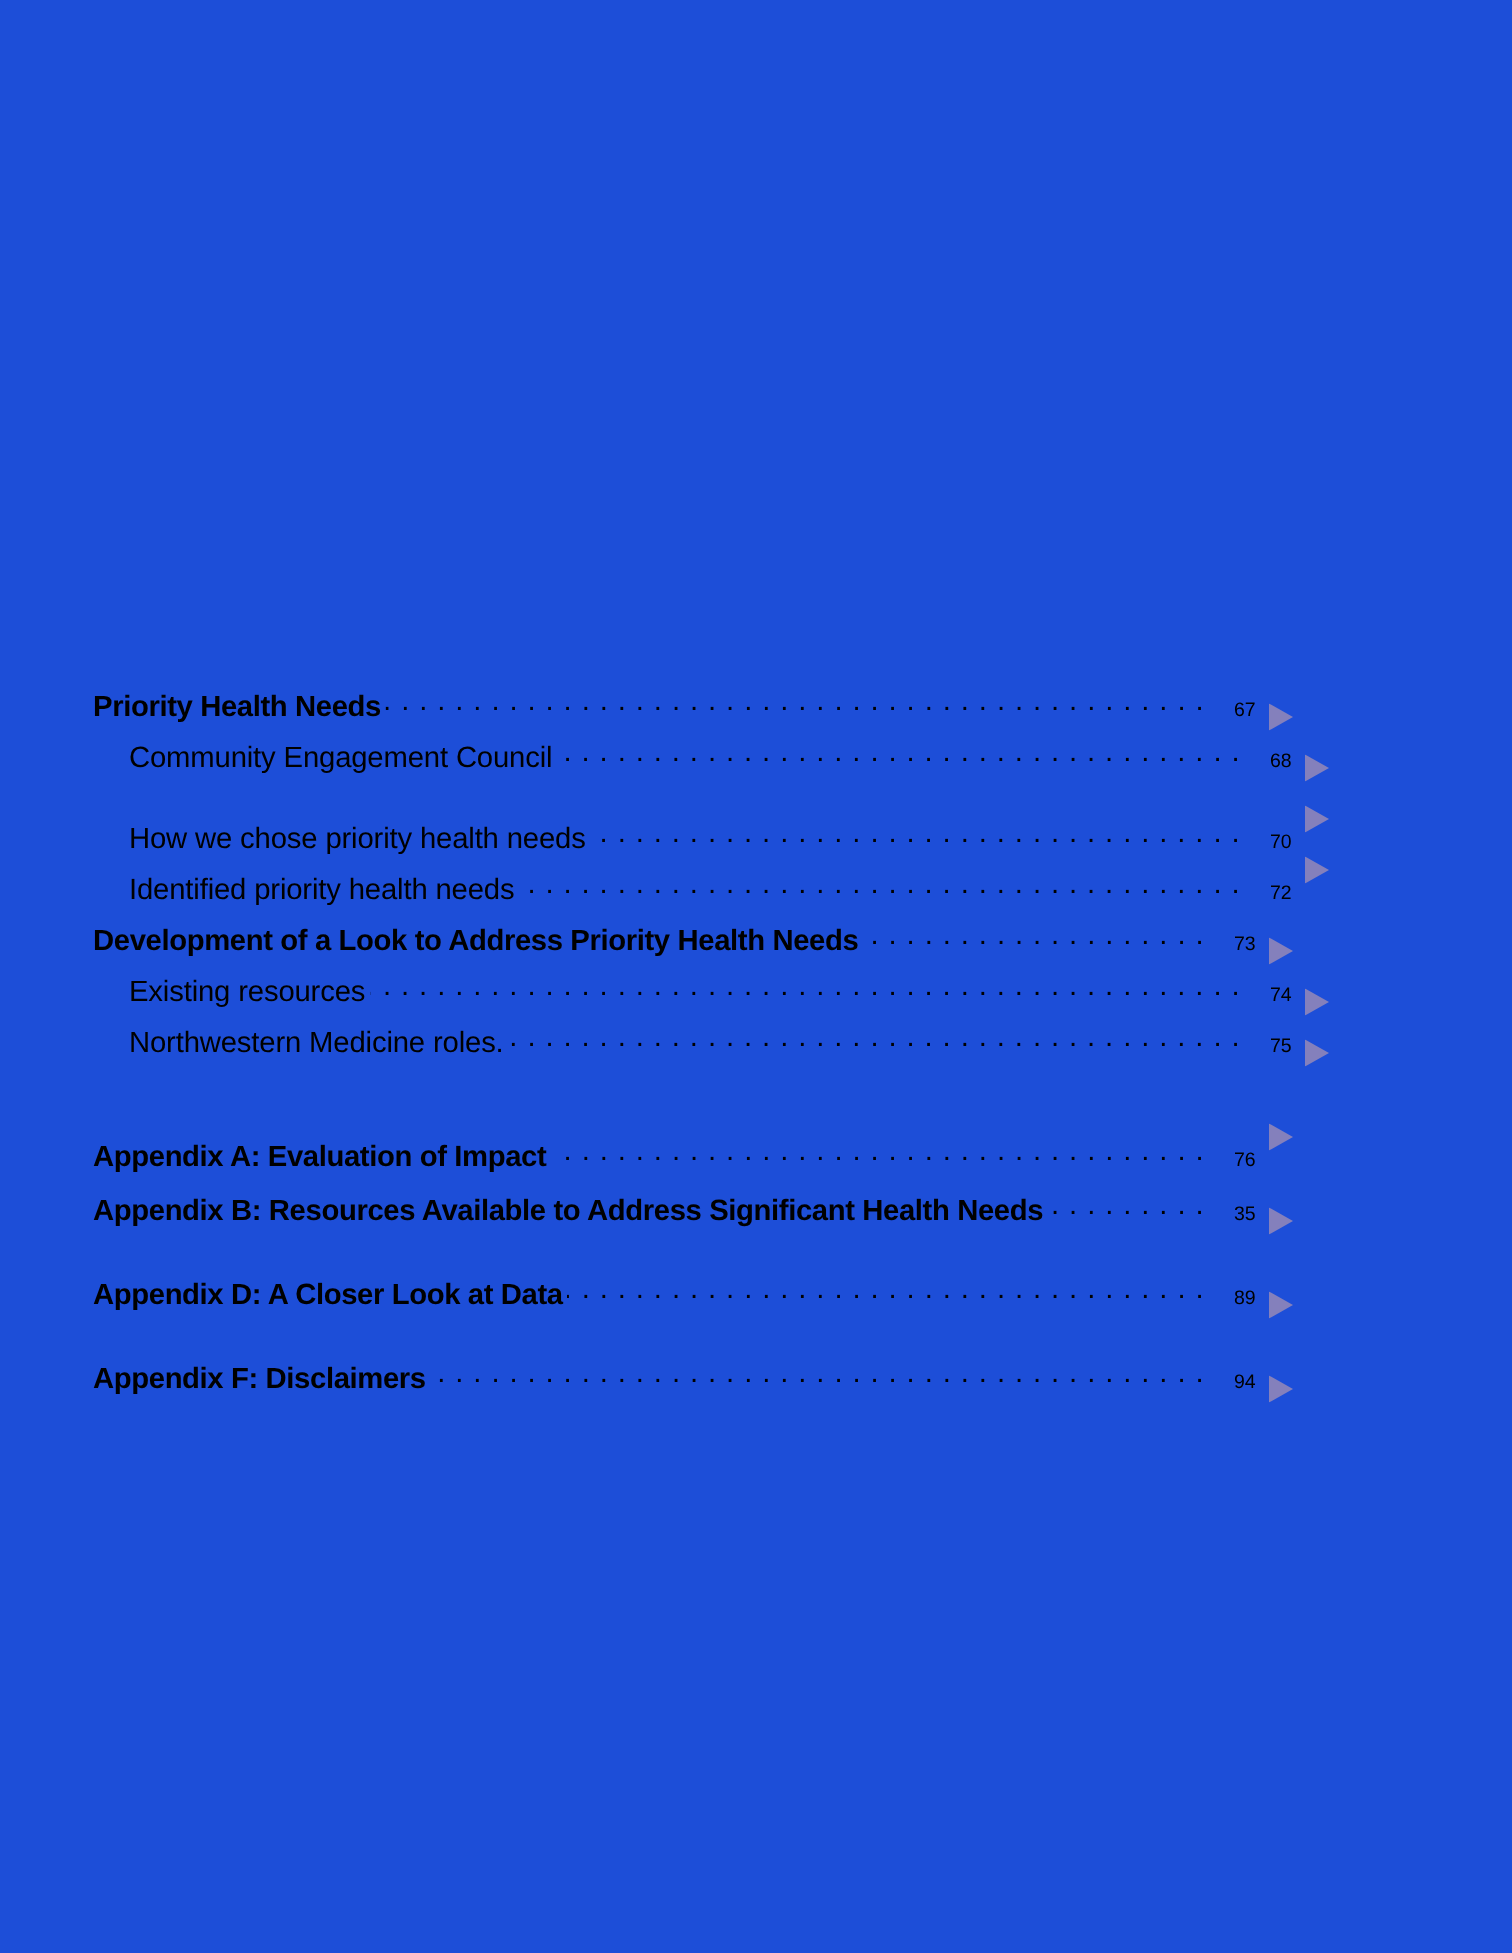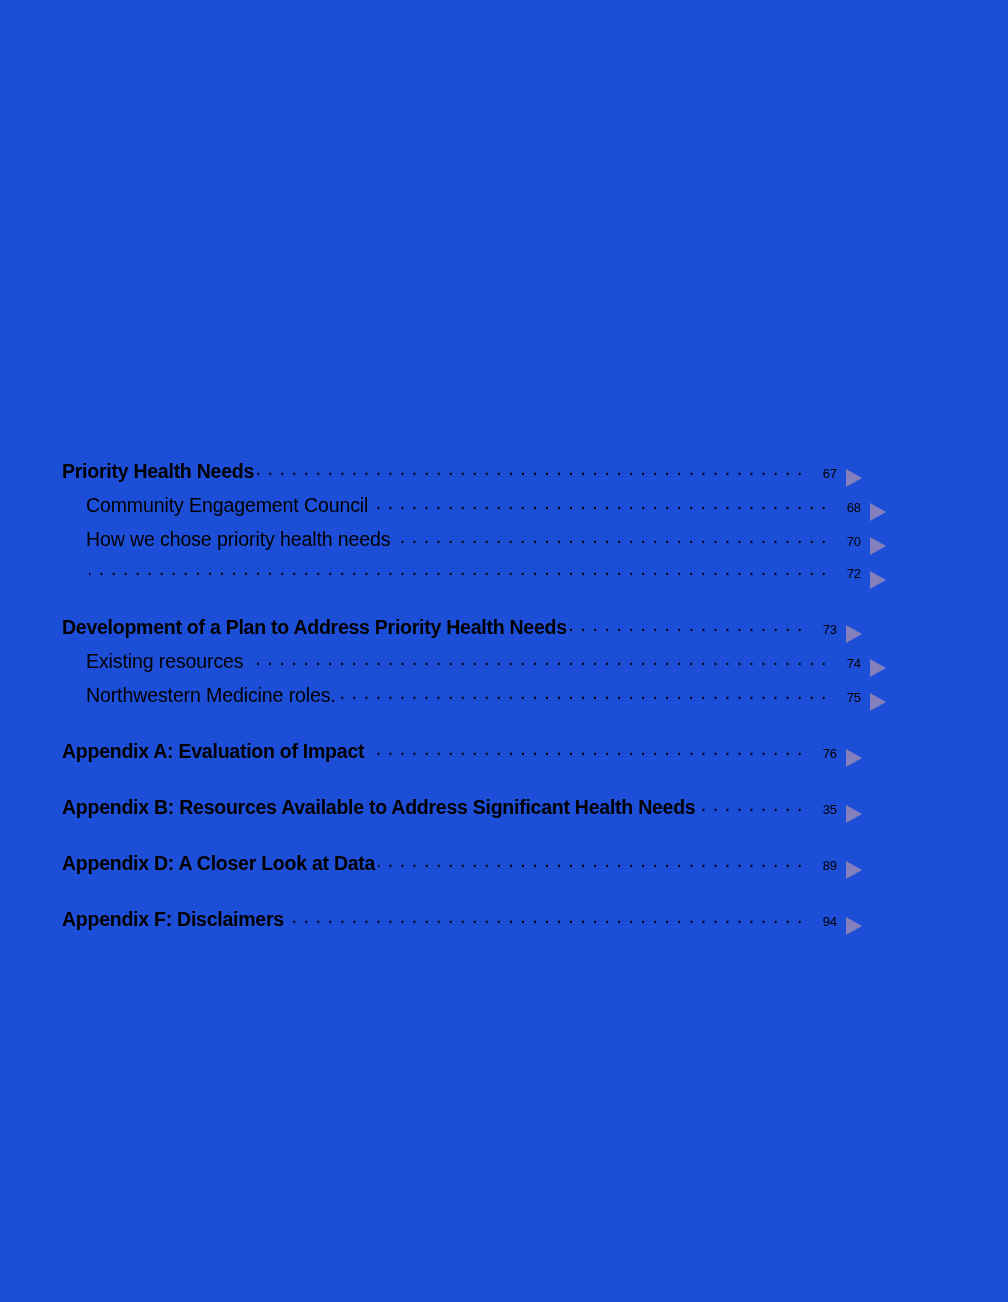--- a/index.html
+++ b/index.html
@@ -61,21 +61,21 @@
   .level-2 {
     padding-left: 24px;     
   }
 
   .level-2 > .toc-title {
     font-weight: 400;
     font-size: 19.5px;
   }
 
   
-  .toc-title.pad-after { padding-right: 7px; }
+  .toc-title.pad-after { padding-right: 7px; margin-top: 20px; }
   .toc-title.pad-tight { padding-right: 0px; }
 
   
   .toc-leader {
     flex: 1 1 auto;
     overflow: hidden;
     height: 1em;
     position: relative;
     margin: 0 4px 0 3px;
     min-width: 0;
@@ -147,30 +147,31 @@
         <span class="toc-title pad-after">How we chose priority health needs</span>
         <span class="toc-leader"></span>
         <span class="toc-pageno">70</span>
         <span class="toc-arrow">
           <svg width="16" height="18" viewBox="0 0 16 18" xmlns="http://www.w3.org/2000/svg">
             <polygon points="0,0 16,9 0,18" fill="#8480BC"></polygon>
           </svg>
         </span>
       </div>
       <div class="toc-row level-2">
+        <span class="toc-title pad-after">Identified priority health needs</span>
         <span class="toc-leader"></span>
         <span class="toc-pageno">72</span>
         <span class="toc-arrow">
           <svg width="16" height="18" viewBox="0 0 16 18" xmlns="http://www.w3.org/2000/svg">
             <polygon points="0,0 16,9 0,18" fill="#8480BC"></polygon>
           </svg>
         </span>
       </div>
       <div class="toc-row level-1 gap-sm">
-        <span class="toc-title pad-tight">Development of a Plan to Address Priority Health Needs</span>
+        <span class="toc-title pad-tight">Development of a Look to Address Priority Health Needs</span>
         <span class="toc-leader"></span>
         <span class="toc-pageno">73</span>
         <span class="toc-arrow">
           <svg width="16" height="18" viewBox="0 0 16 18" xmlns="http://www.w3.org/2000/svg">
             <polygon points="0,0 16,9 0,18" fill="#8480BC"></polygon>
           </svg>
         </span>
       </div>
       <div class="toc-row level-2">
         <span class="toc-title">Existing resources</span>

